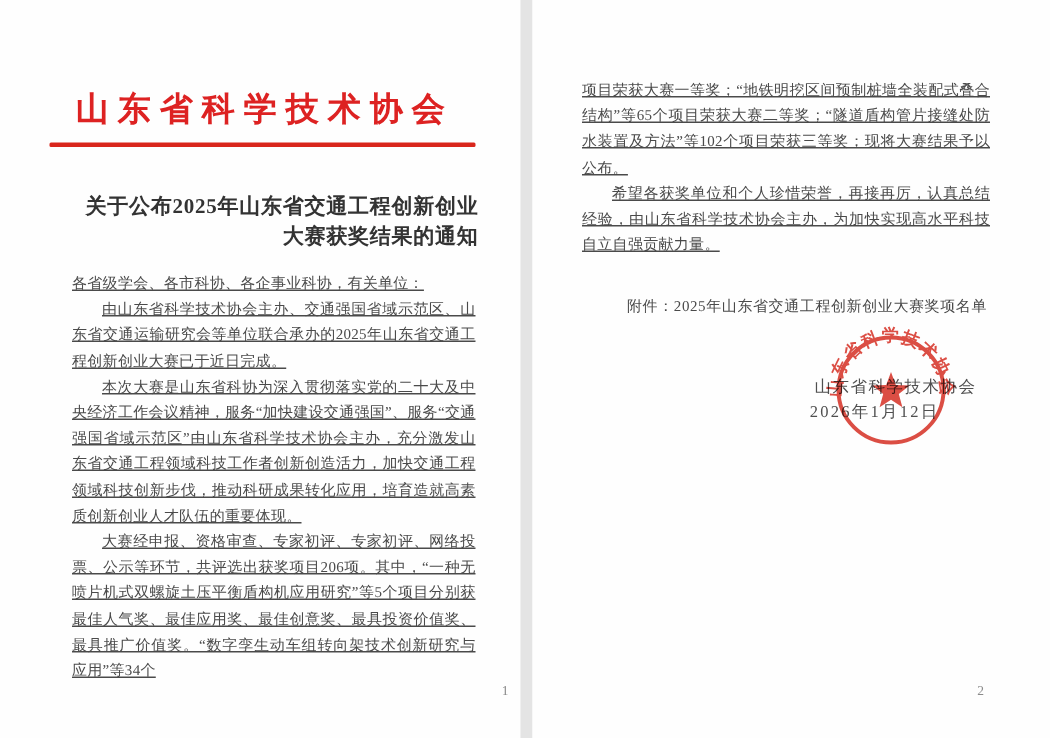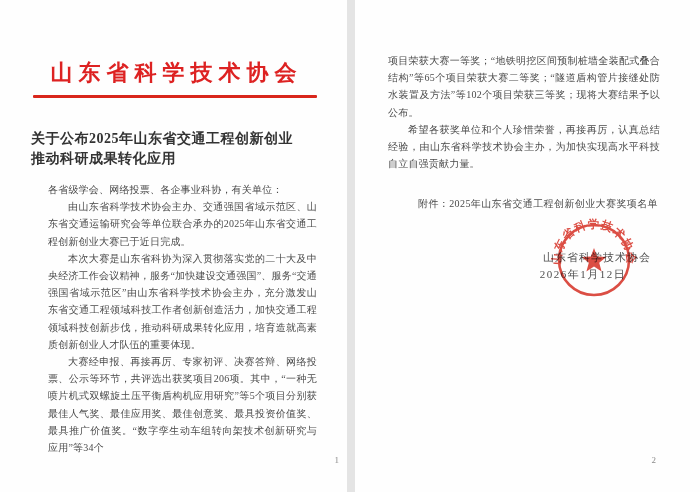--- a/index.html
+++ b/index.html
@@ -11,26 +11,26 @@
   .page1{left:0;width:347px;}
   .page2{left:355px;width:345px;}
   .divider{position:absolute;top:0;left:347px;width:8px;height:492px;background:#e4e4e4;}
   .letterhead{
     position:absolute;top:58px;left:0;width:100%;text-align:center;
     font-size:22px;font-weight:700;letter-spacing:6px;color:#dd2222;
     white-space:nowrap;text-indent:6px;
   }
   .redline{position:absolute;top:95px;left:33px;width:284px;height:3px;background:#d9261c;border-radius:1px;}
   .doc-title{
-    position:absolute;top:129px;left:31px;width:288px;text-align:left;
+    position:absolute;top:129px;left:31px;width:288px;text-align:right;
     font-size:14px;font-weight:700;line-height:20px;color:#333333;letter-spacing:0.5px;
   }
   .body{
     position:absolute;font-size:10px;line-height:17.2px;color:#4a4a4a;
-    text-align:justify;text-justify:inter-ideograph;letter-spacing:0.2px;
+    text-align:justify;text-justify:inter-ideograph;letter-spacing:0.2px;text-decoration:underline;
   }
   .body1{top:181px;left:48px;width:269px;}
   .body2{top:52px;left:33px;width:272px;}
   .body p{margin:0;text-indent:2em;}
   .body p.noindent{text-indent:0;}
   .attachment{
     position:absolute;top:197px;left:33px;width:272px;
     font-size:10px;color:#4a4a4a;letter-spacing:0.4px;text-indent:30px;
   }
   .sig{
@@ -49,27 +49,27 @@
 </head>
 <body>
 
 <div class="canvas">
 
   <div class="page page1">
     <div class="letterhead">山东省科学技术协会</div>
     <div class="redline"></div>
     <div class="doc-title">
       <div>关于公布2025年山东省交通工程创新创业</div>
-      <div>推动科研成果转化应用</div>
+      <div>大赛获奖结果的通知</div>
     </div>
     <div class="body body1">
-      <p class="noindent">各省级学会、网络投票、各企事业科协，有关单位：</p>
+      <p class="noindent">各省级学会、各市科协、各企事业科协，有关单位：</p>
       <p>由山东省科学技术协会主办、交通强国省域示范区、山东省交通运输研究会等单位联合承办的2025年山东省交通工程创新创业大赛已于近日完成。</p>
       <p>本次大赛是山东省科协为深入贯彻落实党的二十大及中央经济工作会议精神，服务“加快建设交通强国”、服务“交通强国省域示范区”由山东省科学技术协会主办，充分激发山东省交通工程领域科技工作者创新创造活力，加快交通工程领域科技创新步伐，推动科研成果转化应用，培育造就高素质创新创业人才队伍的重要体现。</p>
-      <p>大赛经申报、再接再厉、专家初评、决赛答辩、网络投票、公示等环节，共评选出获奖项目206项。其中，“一种无喷片机式双螺旋土压平衡盾构机应用研究”等5个项目分别获最佳人气奖、最佳应用奖、最佳创意奖、最具投资价值奖、最具推广价值奖。“数字孪生动车组转向架技术创新研究与应用”等34个</p>
+      <p>大赛经申报、资格审查、专家初评、专家初评、网络投票、公示等环节，共评选出获奖项目206项。其中，“一种无喷片机式双螺旋土压平衡盾构机应用研究”等5个项目分别获最佳人气奖、最佳应用奖、最佳创意奖、最具投资价值奖、最具推广价值奖。“数字孪生动车组转向架技术创新研究与应用”等34个</p>
     </div>
     <div class="pagenum pagenum1">1</div>
   </div>
 
   <div class="divider"></div>
 
   <div class="page page2">
     <div class="body body2">
       <p class="noindent">项目荣获大赛一等奖；“地铁明挖区间预制桩墙全装配式叠合结构”等65个项目荣获大赛二等奖；“隧道盾构管片接缝处防水装置及方法”等102个项目荣获三等奖；现将大赛结果予以公布。</p>
       <p>希望各获奖单位和个人珍惜荣誉，再接再厉，认真总结经验，由山东省科学技术协会主办，为加快实现高水平科技自立自强贡献力量。</p>

